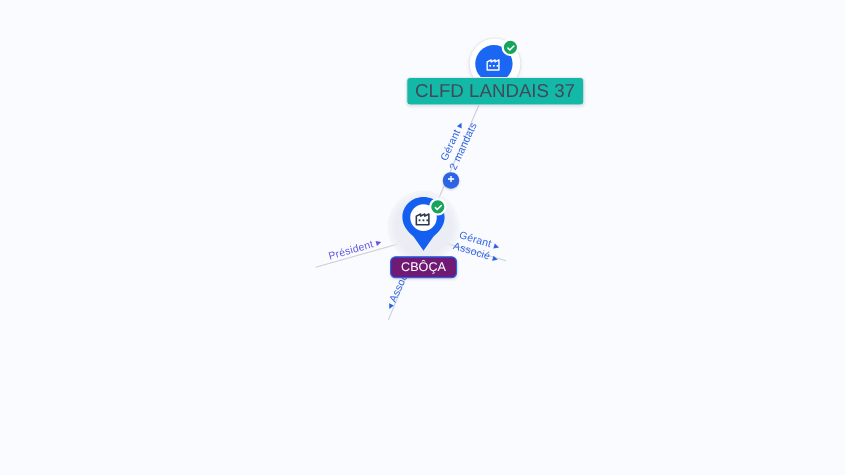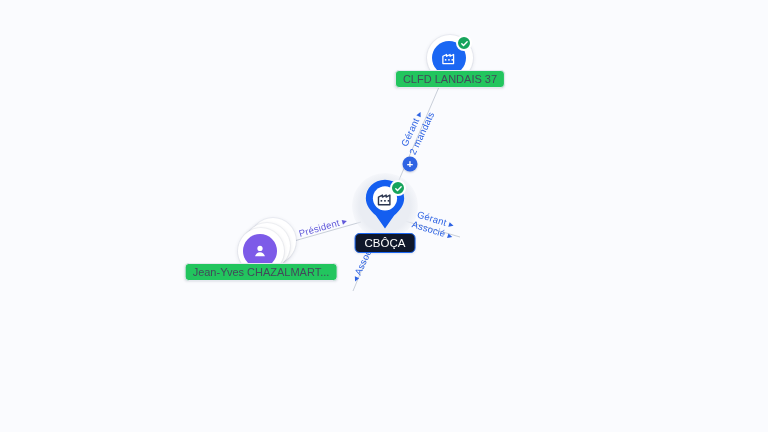--- a/index.html
+++ b/index.html
@@ -25,27 +25,27 @@
   }
   .disc.blue{background:#1b67f3;}
   .disc.purple{background:#7d5be8;}
   .check{
     position:absolute;left:29px;top:0px;width:16px;height:16px;border-radius:50%;
     background:#17a45c;border:2px solid #fff;box-sizing:border-box;
     display:flex;align-items:center;justify-content:center;
   }
   .node-label{
     position:absolute;left:50%;top:calc(50% + 12px);transform:translateX(-50%);
-    background:#22c55e;border:1px solid #e5e8ef;border-radius:4px;
-    padding:2px 7px;font-size:11px;color:#424a5a;white-space:nowrap;
+    background:#14b8a6;border:1px solid #e5e8ef;border-radius:4px;
+    padding:2px 7px;font-size:17px;color:#424a5a;white-space:nowrap;
     box-shadow:0 1px 2px rgba(40,50,80,.10);
   }
   .node-label.primary{
     top:calc(50% + 24px);
-    background:#0f172a;border-color:#1b67f3;color:#fff;font-size:11.5px;
+    background:#701a75;border-color:#1b67f3;color:#fff;font-size:11.5px;
     padding:3px 9px;border-radius:5px;
   }
 
   
   .center-node{position:absolute;width:70px;height:70px;transform:translate(-50%,-50%);}
   .halo{
     position:absolute;left:50%;top:46%;width:66px;height:66px;border-radius:50%;
     transform:translate(-50%,-50%);
     background:radial-gradient(circle, #eaedf3 55%, rgba(234,237,243,0) 78%);
   }
@@ -111,32 +111,20 @@
     <div class="check">
       <svg width="9" height="9" viewBox="0 0 12 12">
           <path d="M2.4 6.3l2.3 2.3 4.8-4.8" stroke="#fff" stroke-width="1.9" fill="none" stroke-linecap="round" stroke-linejoin="round"></path>
         </svg>
     </div>
     <div class="node-label">CLFD LANDAIS 37</div>
   </div>
 
 
 
-  <div class="node" style="left:261px;top:251px">
-    <div class="circle b2"></div>
-    <div class="circle b1"></div>
-    <div class="circle"></div>
-    <div class="disc purple">
-      <svg width="18" height="18" viewBox="0 0 20 20">
-          <circle cx="10" cy="7.1" r="2.9" fill="#fff"></circle>
-          <path d="M4.6 15.8c.7-3 2.8-4.5 5.4-4.5s4.7 1.5 5.4 4.5z" fill="#fff"></path>
-        </svg>
-    </div>
-    <div class="node-label">Jean-Yves CHAZALMART...</div>
-  </div>
 
   <div class="center-node" style="left:385px;top:209px">
     <div class="halo"></div>
     <div class="pin">
       <svg width="46" height="56" viewBox="0 0 48 58">
         <path d="M24 3c11.6 0 20 8.7 20 19.3 0 7.5-4.7 12.9-10.5 18.1L24 54l-9.5-13.6C8.7 35.2 4 29.8 4 22.3 4 11.7 12.4 3 24 3z" fill="#145ef0"></path>
         <circle cx="24" cy="22.5" r="12.6" fill="#fff"></circle>
         <g transform="translate(14,13)">
           <path d="M3.2 16.2V8.1l4.1-2v2l3.9-2v2l3.9-2v10.1H3.2z" fill="none" stroke="#2c3750" stroke-width="1.5" stroke-linejoin="round"></path>
           <rect x="5.4" y="11.2" width="1.7" height="1.7" fill="#2c3750"></rect>

